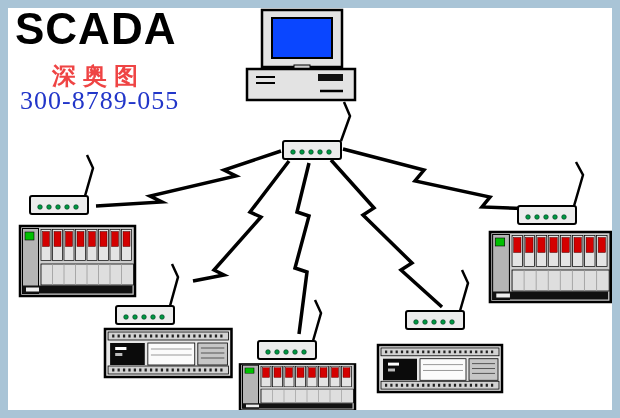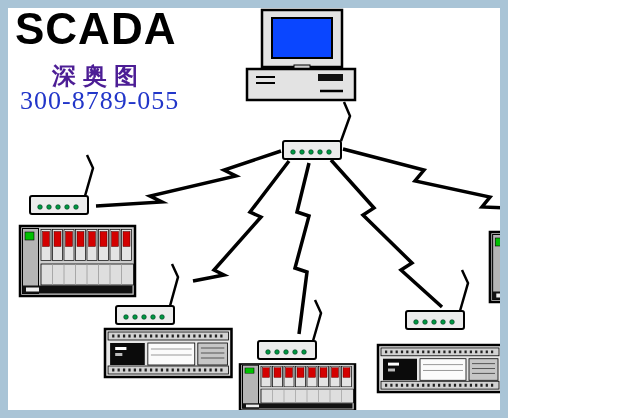--- a/index.html
+++ b/index.html
@@ -1,33 +1,33 @@
 <!DOCTYPE html>
 <html><head>
 <meta charset="utf-8">
 <style>
   html,body{margin:0;padding:0;background:#ffffff;}
   .stage{
-    position:relative;width:508px;height:418px;background:#ffffff;
+    position:relative;width:620px;height:418px;background:#ffffff;
     overflow:hidden;font-family:"Liberation Sans",sans-serif;
   }
   .frame{
     position:absolute;inset:0;border:8px solid #a9c4d6;
     pointer-events:none;z-index:10;
   }
   .diagram-svg{position:absolute;left:0;top:0;z-index:1;}
   .title{
     position:absolute;left:15px;top:4px;z-index:5;
     font-family:"Liberation Sans",sans-serif;font-weight:900;
     font-size:44px;letter-spacing:1px;color:#000;
   }
   .subtitle{
     position:absolute;left:52px;top:60px;z-index:5;
     font-family:"Liberation Serif",serif;font-weight:700;
-    font-size:24px;letter-spacing:7px;color:#4c1d95;
+    font-size:24px;letter-spacing:7px;color:#ef4444;
   }
   .phone{
     position:absolute;left:20px;top:86px;z-index:5;
     font-family:"Liberation Serif",serif;font-weight:500;
     font-size:26px;color:#2236c9;letter-spacing:1px;
   }
 </style>
 </head>
 <body>
 

